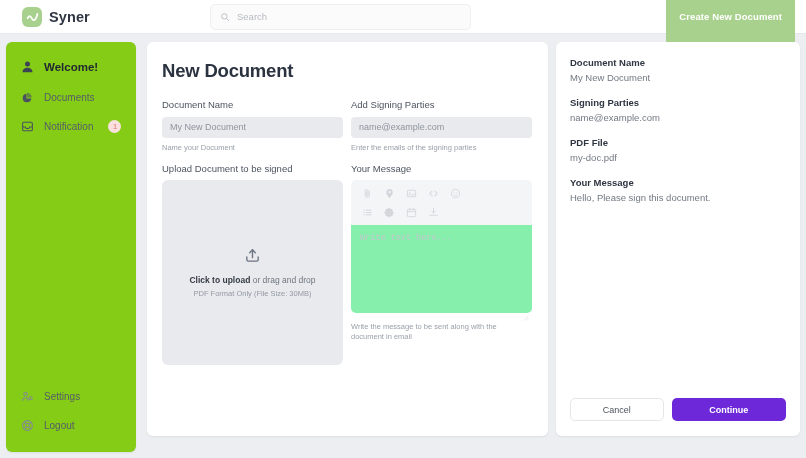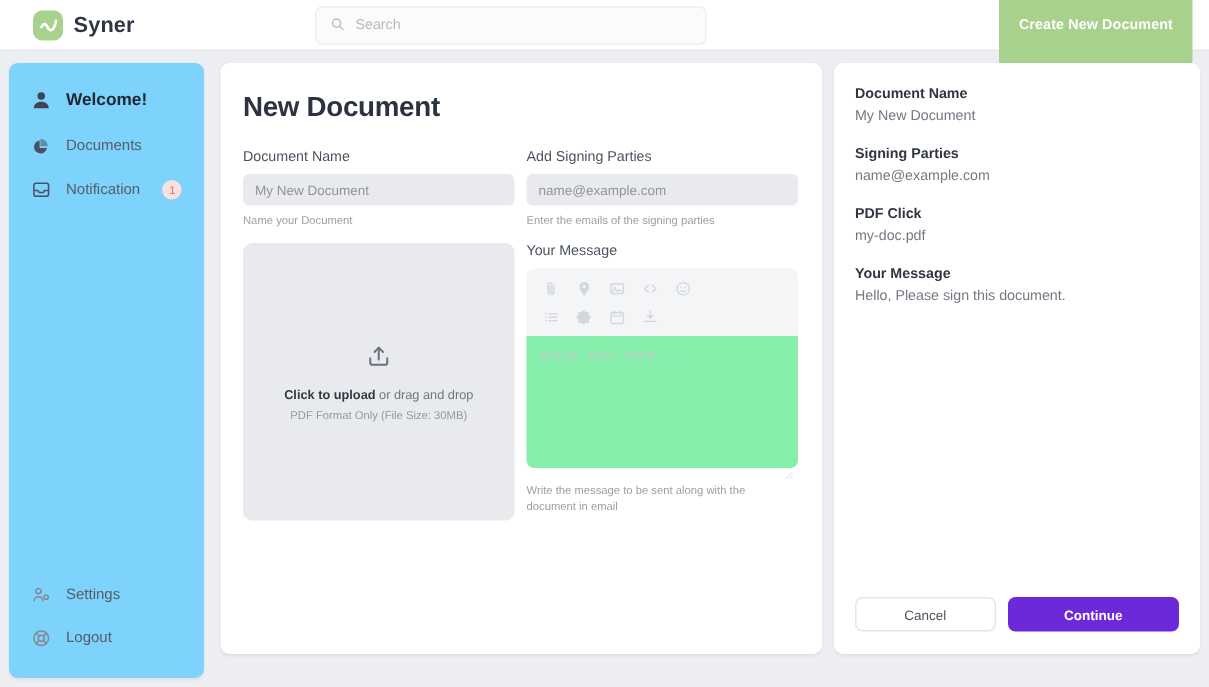--- a/index.html
+++ b/index.html
@@ -42,21 +42,21 @@
   .btn-create {
     background: #a9d18e; color: #ffffff; border: 0; border-radius: 5px;
     font-family: "Liberation Sans", sans-serif;
     font-size: 9.5px; font-weight: bold;
     padding: 24px 13px; cursor: pointer; letter-spacing: .1px;
   }
 
   
   .sidebar {
     position: absolute; left: 6px; top: 42px; width: 130px; height: 410px;
-    background: #7dd3fc; border-radius: 6px;
+    background: #84cc16; border-radius: 6px;
     box-shadow: 0 1px 2px rgba(22,28,45,.07);
     padding: 12px 0;
     display: flex; flex-direction: column;
   }
   .nav-item {
     display: flex; align-items: center; gap: 9px;
     padding: 7px 0 7px 14px; cursor: pointer;
     font-size: 10px; color: #575d68;
   }
   .nav-item.is-welcome { font-size: 11.5px; font-weight: bold; color: #222833; padding-top: 5px; padding-bottom: 9px;}
@@ -252,20 +252,21 @@
       <div class="field-help">Name your Document</div>
     </div>
 
     <div>
       <div class="field-label">Add Signing Parties</div>
       <input class="text-input" type="text" placeholder="name@example.com" style="">
       <div class="field-help">Enter the emails of the signing parties</div>
     </div>
 
     <div style="margin-top:11px">
+      <div class="sec-label">Upload Document to be signed</div>
       <div class="dropzone">
         <span class="dz-icon">
           <svg width="17" height="17" viewBox="0 0 24 24" fill="none" stroke="#6c7280" stroke-width="1.9" stroke-linecap="round" stroke-linejoin="round">
             <path d="M12 15V4"></path>
             <path d="M8 8l4-4 4 4"></path>
             <path d="M4 14v4a2 2 0 0 0 2 2h12a2 2 0 0 0 2-2v-4"></path>
           </svg>
         </span>
         <div class="dz-line1">
           <b>Click to upload</b><span> or drag and drop</span>
@@ -361,21 +362,21 @@
     <div class="sum-title">Document Name</div>
     <div class="sum-value">My New Document</div>
   </div>
 
   <div class="sum-block">
     <div class="sum-title">Signing Parties</div>
     <div class="sum-value">name@example.com</div>
   </div>
 
   <div class="sum-block">
-    <div class="sum-title">PDF Click</div>
+    <div class="sum-title">PDF File</div>
     <div class="sum-value">my-doc.pdf</div>
   </div>
 
   <div class="sum-block">
     <div class="sum-title">Your Message</div>
     <div class="sum-value">Hello, Please sign this document.</div>
   </div>
 
   <div class="side-actions">
     <button class="btn-cancel">Cancel</button>

